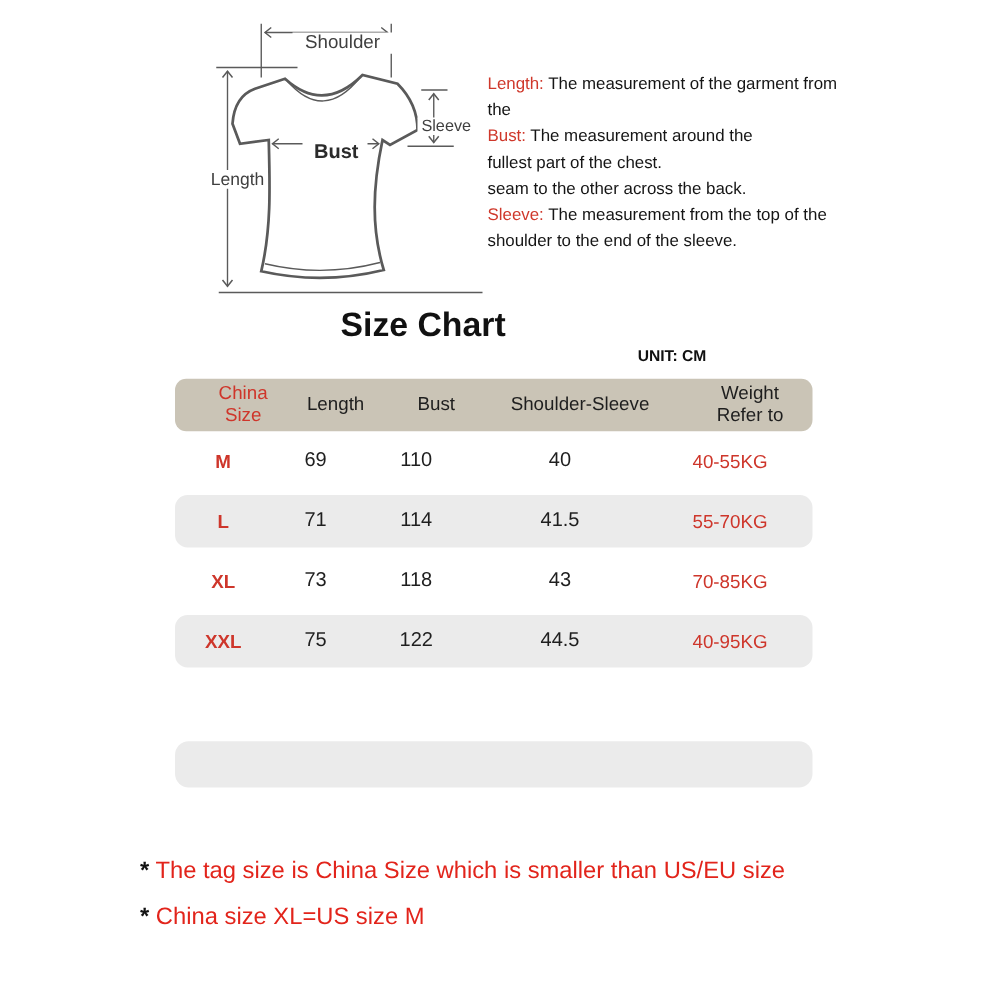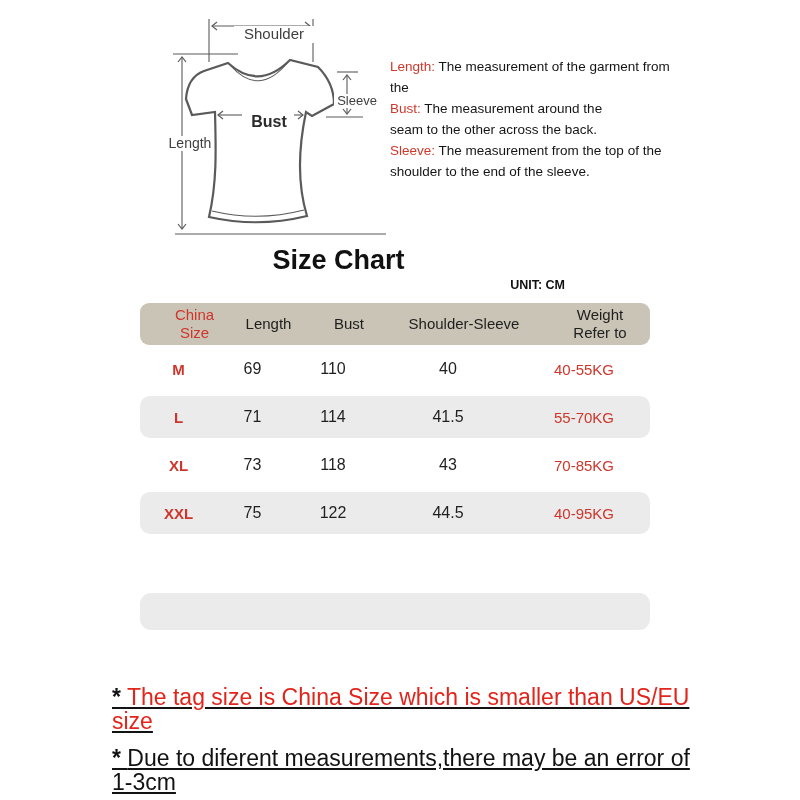--- a/index.html
+++ b/index.html
@@ -38,21 +38,21 @@
     background:#ebebeb;border-radius:10px;z-index:-1;}
   .trow .c-size{color:#ce362b;font-weight:bold;font-size:15px;}
   .trow .c-weight{color:#ce362b;font-size:15px;}
 
   
   .empty-bar{position:absolute;left:140px;top:593px;width:510px;height:37px;
     background:#ebebeb;border-radius:11px;}
 
   
   .notes{position:absolute;left:112px;top:685px;width:600px;}
-  .note{font-size:23px;line-height:24px;margin-bottom:13px;color:#121212;text-decoration:underline;}
+  .note{font-size:19px;line-height:24px;margin-bottom:13px;color:#121212;}
   .note .star{color:#121212;font-weight:bold;}
   .note.red .text{color:#e2241b;}
 </style>
 </head>
 <body>
 
 <div class="page">
 
   <div class="diagram">
     <svg width="270" height="235" viewBox="0 0 270 235">
@@ -105,20 +105,21 @@
     <span class="dlabel lbl-bust">Bust</span>
     <span class="dlabel lbl-length">Length</span>
   </div>
 
   <div class="defs">
     <div>
       <div><span class="term">Length:</span> <span>The measurement of the garment from the</span></div>
     </div>
     <div>
       <div><span class="term">Bust:</span> <span>The measurement around the</span></div>
+      <div>fullest part of the chest.</div>
     </div>
     <div>
       <div>seam to the other across the back.</div>
     </div>
     <div>
       <div><span class="term">Sleeve:</span> <span>The measurement from the top of the</span></div>
       <div>shoulder to the end of the sleeve.</div>
     </div>
   </div>
 
@@ -169,23 +170,19 @@
     </div>
   </div>
 
   <div class="empty-bar"></div>
 
   <div class="notes">
     <div class="note red">
       <span class="star">*</span>
       <span class="text">The tag size is China Size which is smaller than US/EU size</span>
     </div>
-    <div class="note">
-      <span class="star">*</span>
-      <span class="text">Due to diferent measurements,there may be an error of 1-3cm</span>
-    </div>
     <div class="note red">
       <span class="star">*</span>
       <span class="text">China size XL=US size M</span>
     </div>
   </div>
 
 </div>
 
 </body></html>

